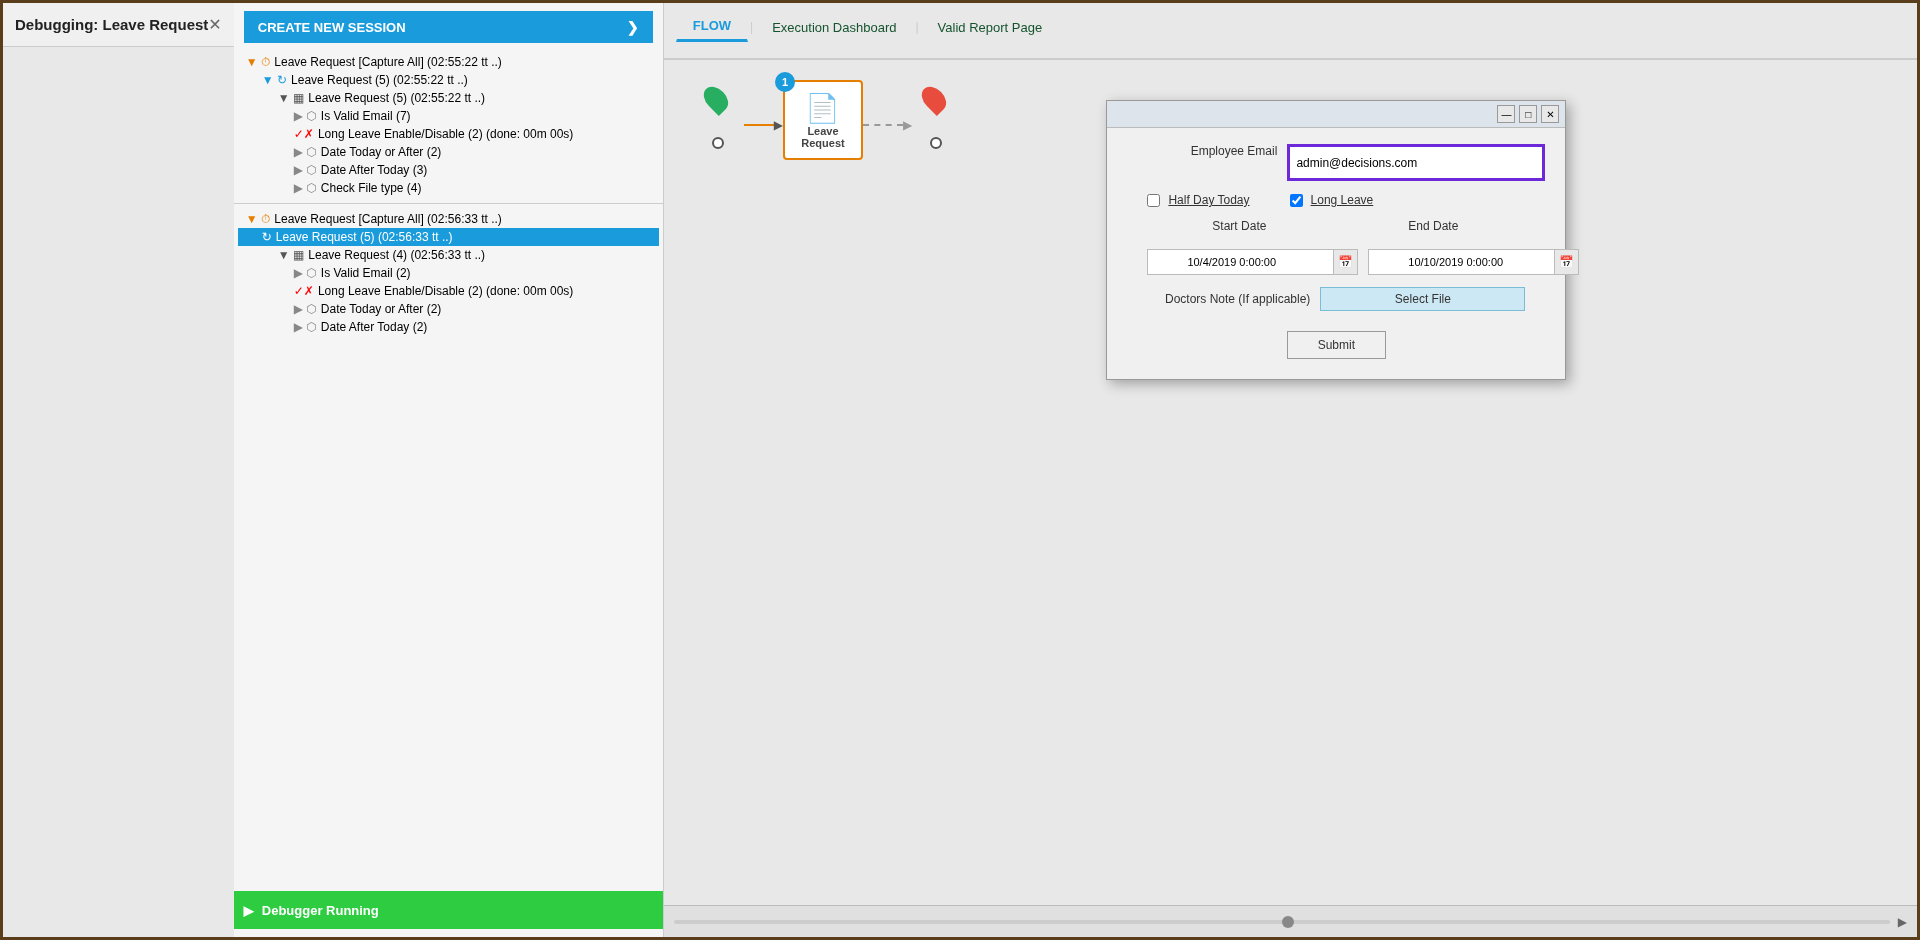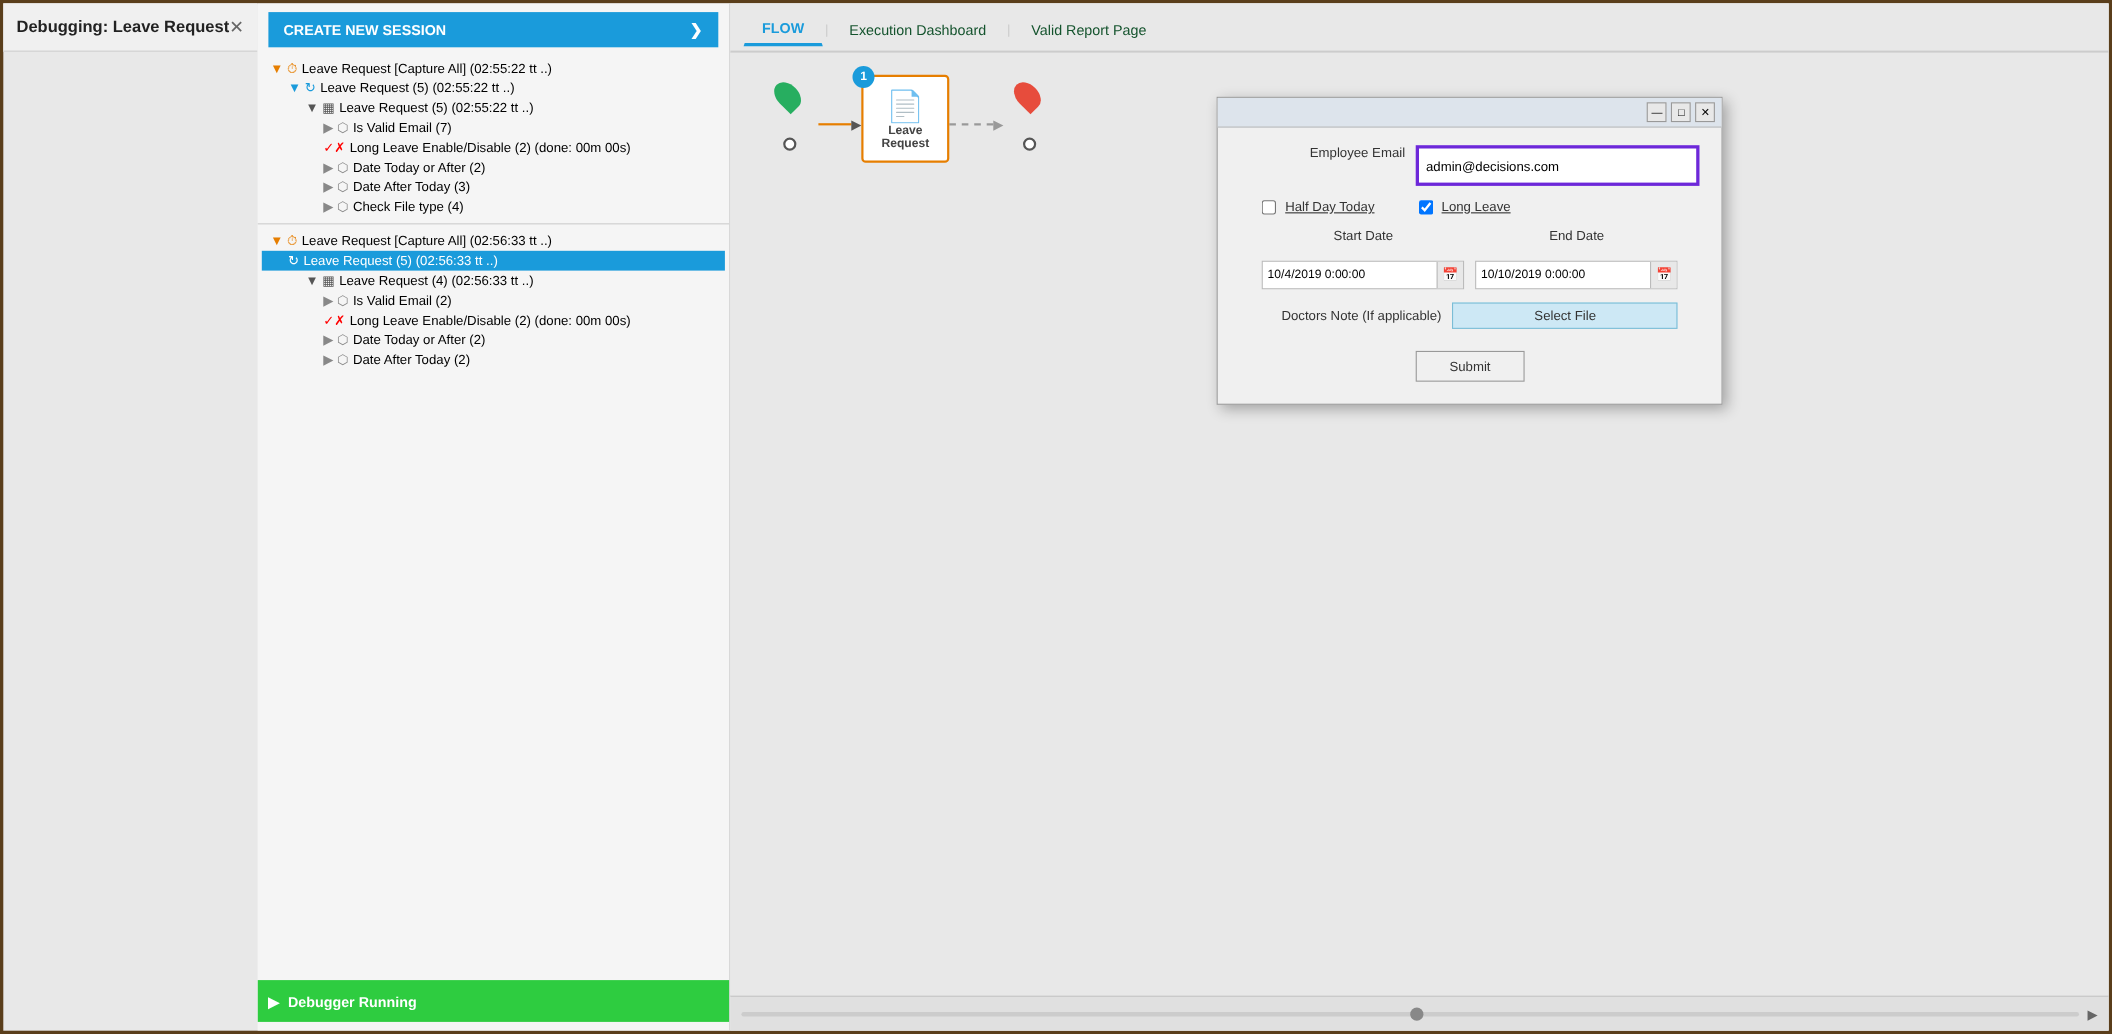--- a/index.html
+++ b/index.html
@@ -122,21 +122,21 @@
     .right-panel {
       flex: 1;
       display: flex;
       flex-direction: column;
       background: #e8e8e8;
       position: relative;
     }
     .tab-bar {
       display: flex;
       align-items: flex-end;
-      padding: 8px 12px 4px 12px;
+      padding: 8px 12px 16px 12px;
       background: #e8e8e8;
       border-bottom: 2px solid #ccc;
       gap: 0;
     }
     .tab {
       padding: 6px 16px;
       cursor: pointer;
       font-size: 13px;
       color: #14532d;
       border: 1px solid transparent;
@@ -290,20 +290,21 @@
       background: white;
       height: 26px;
     }
     .date-input-wrap input {
       flex: 1;
       border: none;
       outline: none;
       font-size: 11px;
       padding: 2px 4px;
       background: transparent;
+      margin-left: 35px;
     }
     .cal-btn {
       padding: 2px 4px;
       border-left: 1px solid #bbb;
       background: #e8e8e8;
       cursor: pointer;
       height: 100%;
       display: flex;
       align-items: center;
       justify-content: center;

